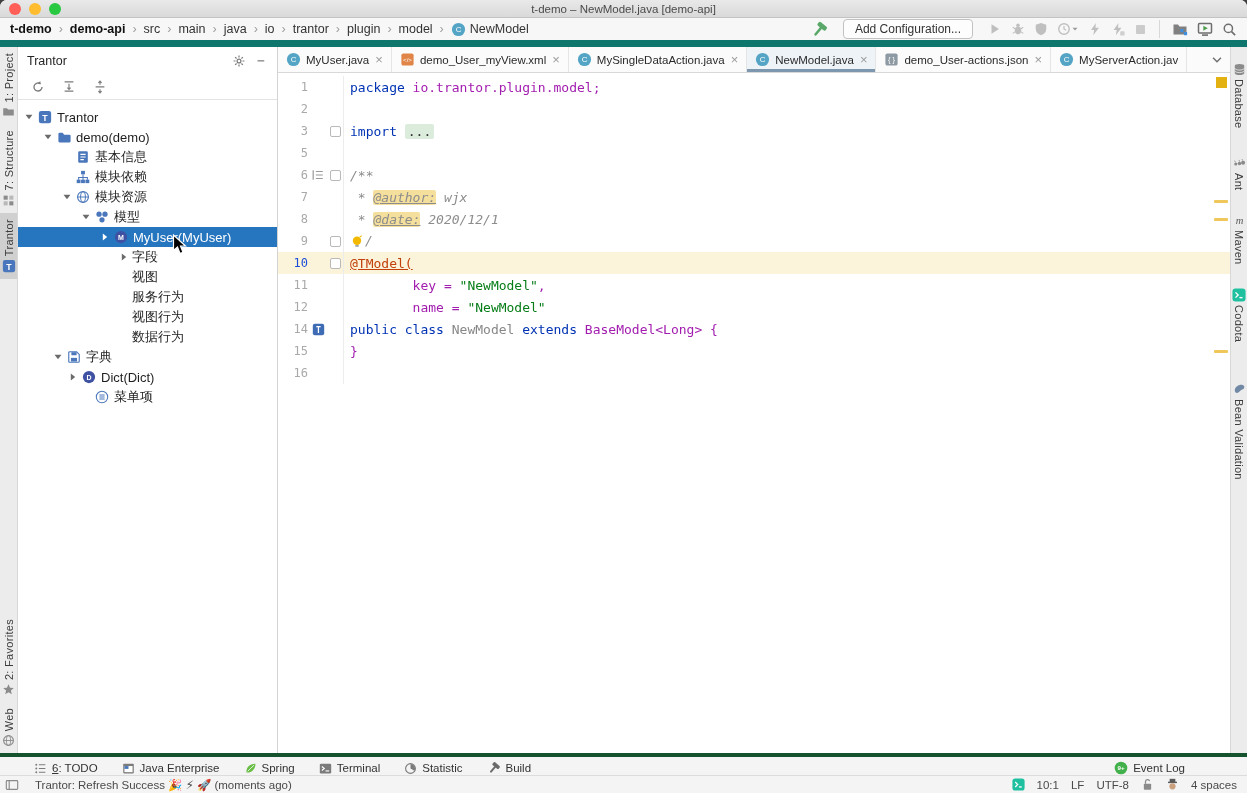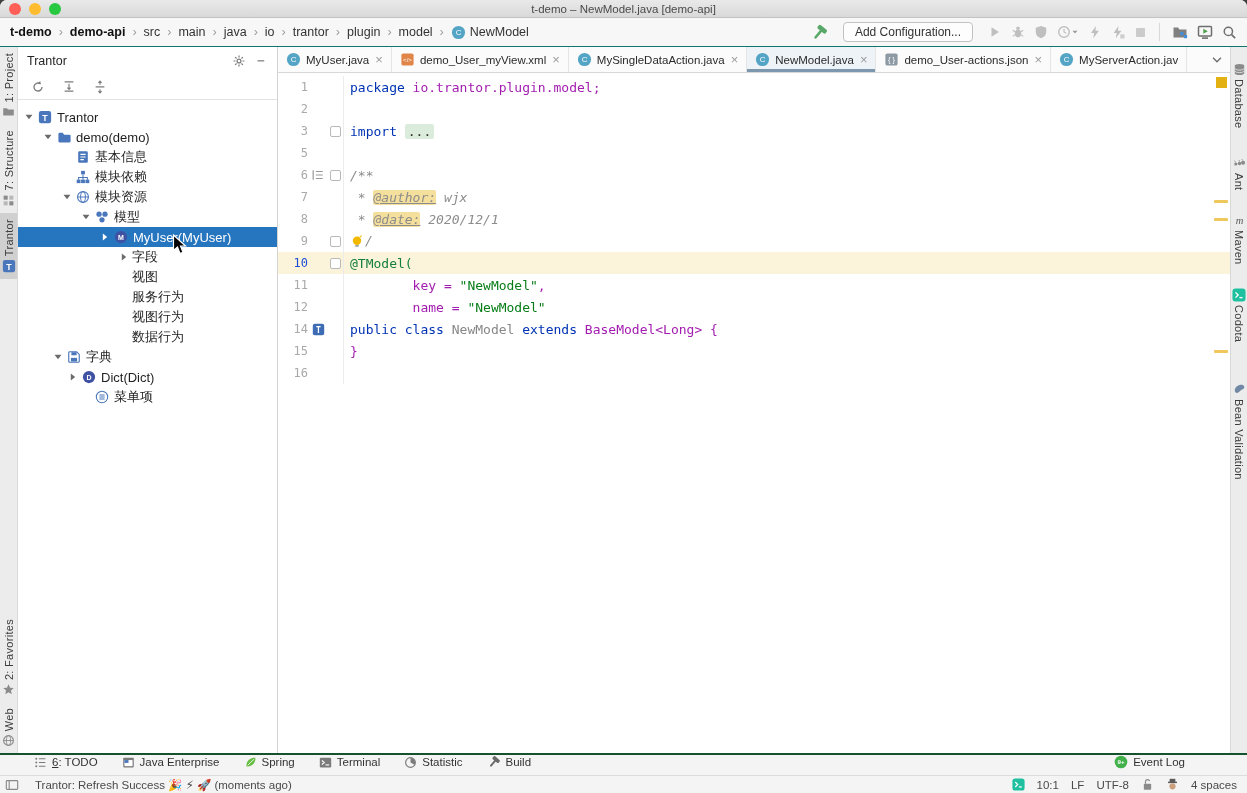--- a/index.html
+++ b/index.html
@@ -7,21 +7,21 @@
     border-radius:7px 7px 0 0;font-family:"Liberation Sans","DejaVu Sans",sans-serif;font-size:13px;color:#222;}
   
   .titlebar{position:absolute;left:0;top:0;width:100%;height:18px;background:linear-gradient(#e9e9e9,#d9d9d9);
     border-bottom:1px solid #c3c3c3;display:flex;align-items:center;justify-content:center;
     font-size:11.5px;color:#4a4a4a;box-sizing:border-box;}
   .lights{position:absolute;left:9px;top:3px;display:flex;gap:8px;}
   .light{width:12px;height:12px;border-radius:50%;}
   .light.red{background:#ff5f57;}.light.yellow{background:#febc2e;}.light.green{background:#28c840;}
   
   .toolbar-row{position:absolute;left:0;top:18px;width:100%;height:29px;background:#f7f7f7;
-    border-bottom:1px solid #0f766e;display:flex;align-items:center;box-sizing:border-box;padding:0 10px;}
+    border-bottom:7px solid #0f766e;display:flex;align-items:center;box-sizing:border-box;padding:0 10px;}
   .crumbs{display:flex;align-items:center;gap:7px;font-size:12.5px;color:#333;white-space:nowrap;}
   .crumb{display:inline-flex;align-items:center;gap:4px;}
   .crumb.bold{font-weight:bold;color:#111;}
   .crumb-sep{color:#9a9a9a;}
   .tb-right{margin-left:auto;display:flex;align-items:center;gap:9px;}
   .addcfg{border:1px solid #c2c2c2;border-radius:4px;background:#fdfdfd;font-size:12px;color:#333;
     padding:2px 11px;margin:0 6px;}
   .tb-sep{width:1px;height:18px;background:#d8d8d8;margin:0 3px;}
   .ic{display:inline-flex;align-items:center;justify-content:center;vertical-align:middle;}
   .ic svg{display:block;}
@@ -65,32 +65,32 @@
   .code-row.current{background:#fbf3da;}
   .ln{width:30px;text-align:right;color:#a9a9a9;font-size:12px;flex:none;}
   .gut{width:20px;flex:none;display:flex;justify-content:center;}
   .fold-col{width:16px;height:100%;flex:none;display:flex;justify-content:center;align-items:center;
     border-right:1px solid #ececec;box-sizing:border-box;}
   .fm{width:9px;height:9px;border:1px solid #b9b9b9;border-radius:2px;background:#fff;}
   .code{padding-left:6px;white-space:pre;color:#000;}
   .tk-kw{color:#0033b3;}
   .tk-pl{color:#a21caf;}
   .tk-str{color:#067d17;}
-  .tk-ann{color:#15803d;}
+  .tk-ann{color:#c2410c;text-decoration:underline;}
   .tk-cm{color:#8c8c8c;font-style:italic;}
   .tk-tag{color:#8c8c8c;font-style:italic;text-decoration:underline;background:#f4df9d;border-radius:2px;}
   .tk-cls{color:#878787;}
   .tk-foldtext{background:#dcecdc;border-radius:2px;padding:0 3px;color:#2f2f2f;}
   .bulb{vertical-align:middle;margin-right:1px;}
   .mark{position:absolute;}
   .mark.square{left:938px;width:11px;height:11px;background:#e3b111;}
   .mark.dash{left:936px;width:14px;height:3px;background:#efc75a;border-radius:1px;}
   
   .bottom-toolbar{position:absolute;left:0;top:753px;width:100%;height:22px;background:#f4f4f4;
-    border-top:2px solid #14532d;box-sizing:border-box;display:flex;align-items:flex-start;
+    border-top:4px solid #14532d;box-sizing:border-box;display:flex;align-items:flex-end;
     font-size:11.5px;color:#333;padding:0 12px 0 34px;}
   .bt-item{display:flex;align-items:center;gap:5px;margin-right:24px;}
   .mnemo{text-decoration:underline;}
   .bt-right{margin-left:auto;display:flex;align-items:center;gap:6px;margin-right:42px;}
   .status-bar{position:absolute;left:0;top:775px;width:100%;height:18px;background:#f4f4f4;
     border-top:1px solid #dcdcdc;box-sizing:border-box;display:flex;align-items:center;
     font-size:11.5px;color:#4a4a4a;padding:0 10px 0 5px;}
   .sb-msg{margin-left:16px;}
   .sb-right{margin-left:auto;display:flex;align-items:center;gap:12px;}
   .mouse-cursor{position:absolute;left:172px;top:234px;z-index:50;}

